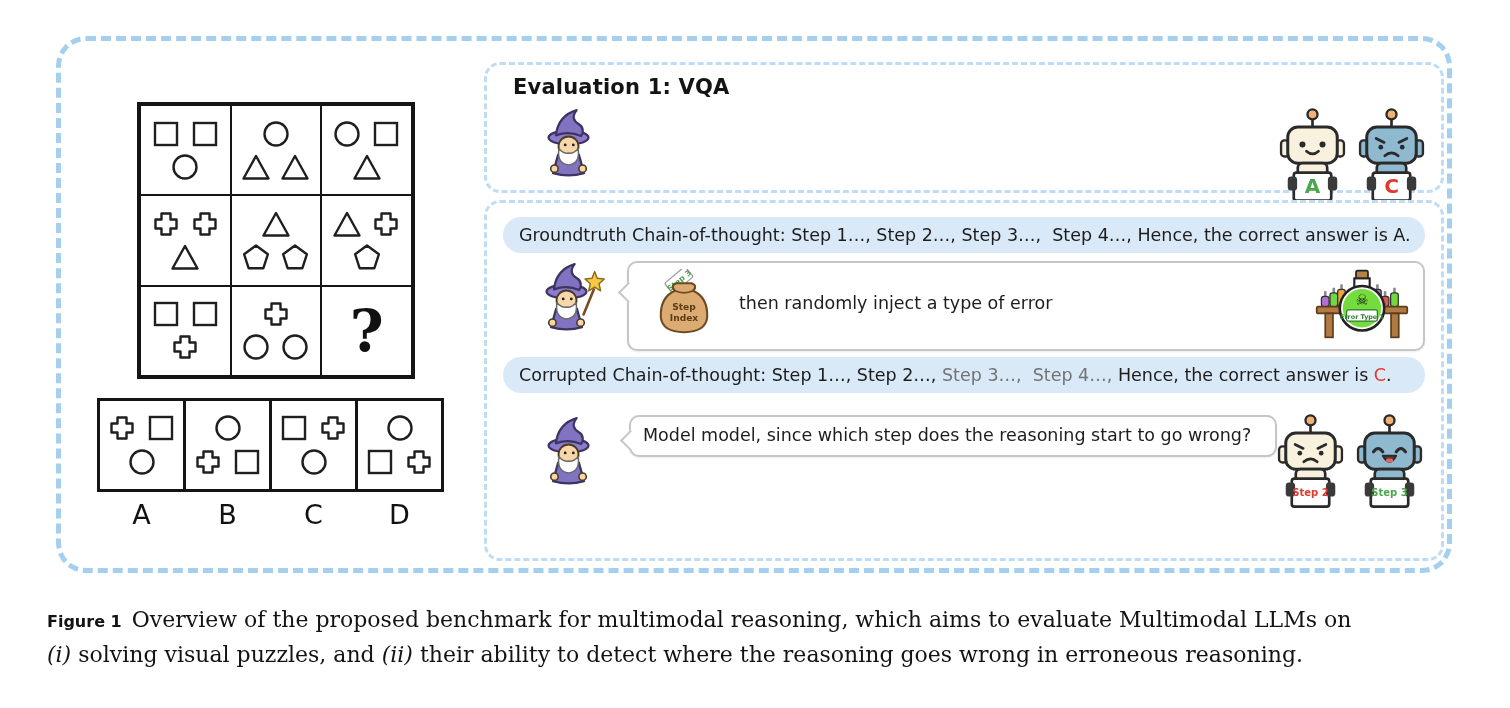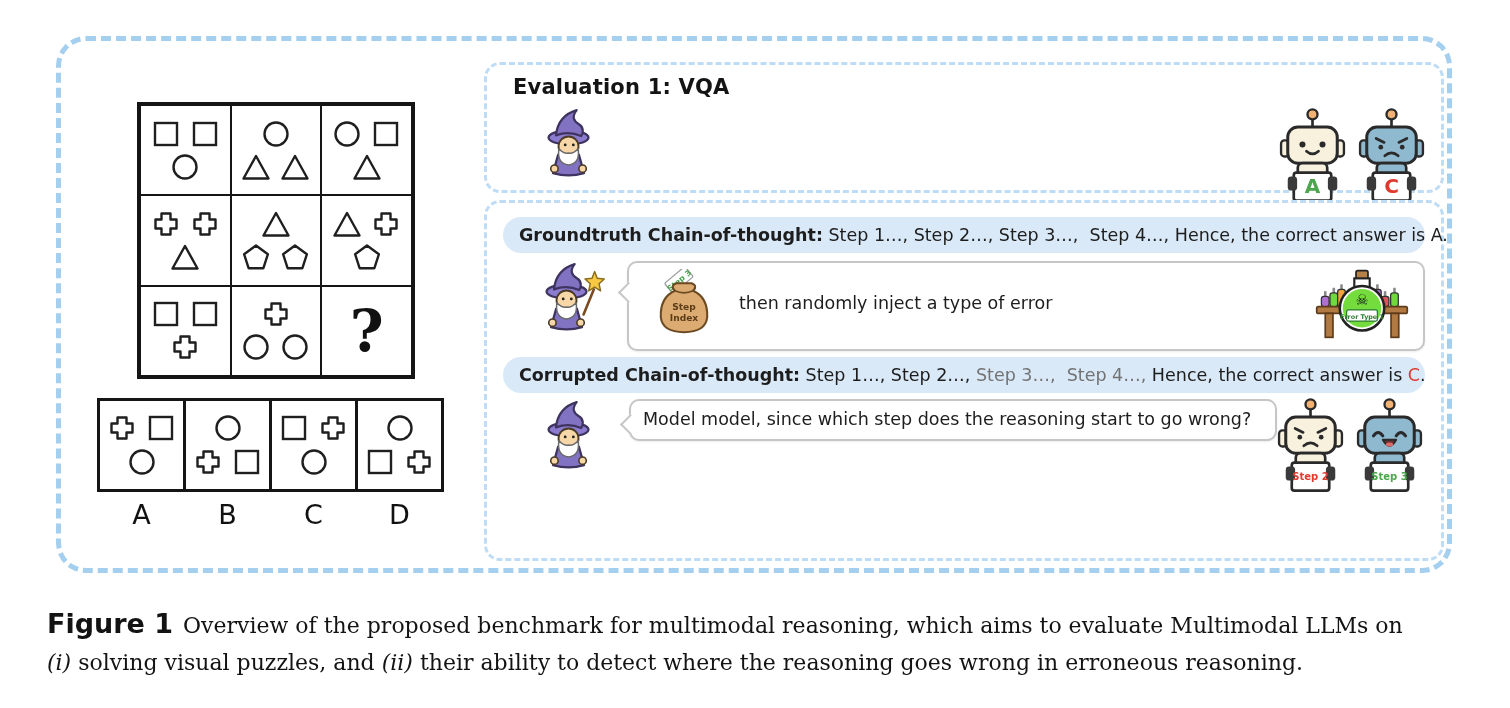--- a/index.html
+++ b/index.html
@@ -31,40 +31,40 @@
   .wiz{flex:0 0 auto;line-height:0}
   .bubble{position:relative;background:#fff;border:2px solid #c6c6c6;border-radius:10px;padding:7px 12px;font-size:17.5px;line-height:1.35;color:#1d1d1d;box-shadow:0 1px 2px rgba(0,0,0,.08)}
   .bubble::before{content:"";position:absolute;left:-8.5px;top:16px;width:13px;height:13px;background:#fff;border-left:2px solid #c6c6c6;border-bottom:2px solid #c6c6c6;transform:rotate(45deg)}
 
   .eval1 .row{margin-top:8px}
   .eval1 .wiz{margin-left:30px}
   .eval1 .bubble{margin-left:22px;width:640px}
   .robots{display:flex;gap:12px;margin-left:auto;line-height:0}
 
   .pill{background:#d9e9f8;border-radius:20px;padding:8px 16px;font-size:17.5px;color:#1d1d1d;margin:6px 0 0;white-space:pre}
-  .pill b{font-weight:700}
+  .pill b{font-weight:400}
 
   .magic-row{margin-top:8px}
   .magic-row .wiz{margin-left:28px}
   .bigbubble{margin-left:22px;width:800px;padding:4px 14px 8px}
   .bigbubble::before{top:22px}
   .bline1{display:flex;align-items:center;font-size:17.5px}
   .bline1 .t1{white-space:nowrap}
   .bline1 .t2{white-space:nowrap}
   .bag{margin:0 26px 0 12px;line-height:0}
   .pot{margin-left:auto;line-height:0}
   .bline2{font-size:17.5px;margin-top:1px}
 
-  .bot-row{margin-top:6px}
+  .bot-row{margin-top:22px}
   .bot-row .wiz{margin-left:30px}
   .bot-row .bubble{margin-left:22px;width:648px;white-space:nowrap}
   .bot-row .robots{margin-right:2px;margin-top:-2px}
 
   .caption{position:absolute;left:47px;top:602px;width:1432px;font-family:"DejaVu Serif","Liberation Serif",serif;font-size:22px;line-height:1.6;color:#131313}
-  .figlabel{font-family:"DejaVu Sans",sans-serif;font-weight:700;font-size:27px;margin-right:10px}
+  .figlabel{font-family:"DejaVu Sans",sans-serif;font-weight:700;font-size:16px;margin-right:10px}
 </style>
 </head>
 <body>
 
 <div class="page">
   <div class="outer">
 
     <div class="puzzle" id="puzzle" style="left:76px;top:61px;position:absolute">
         <div class="pcell">
           <div class="prow">

